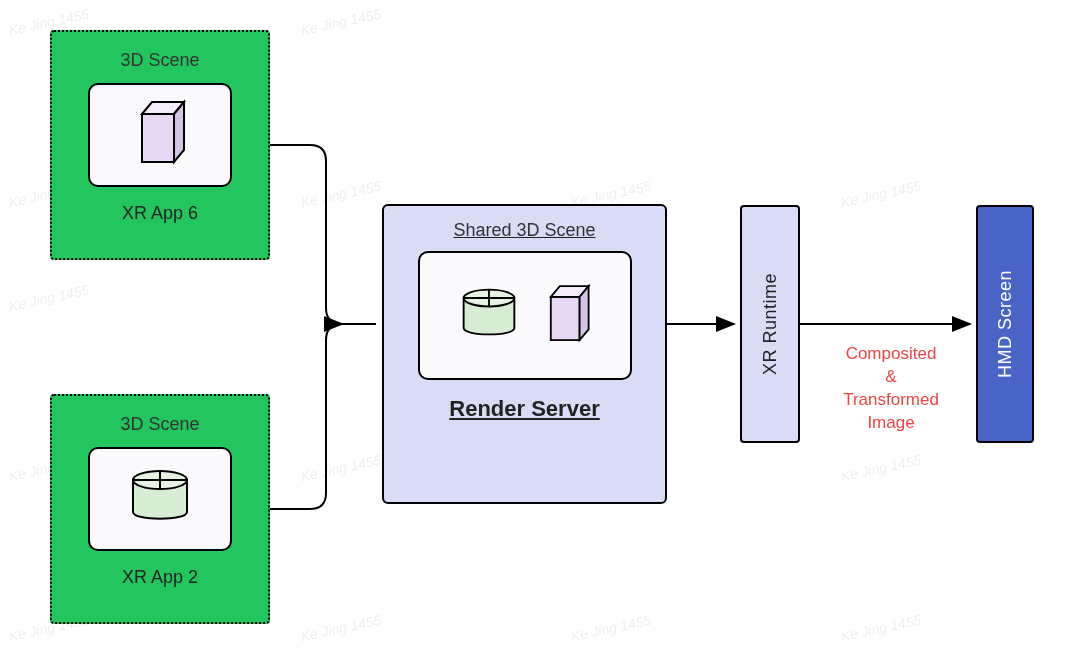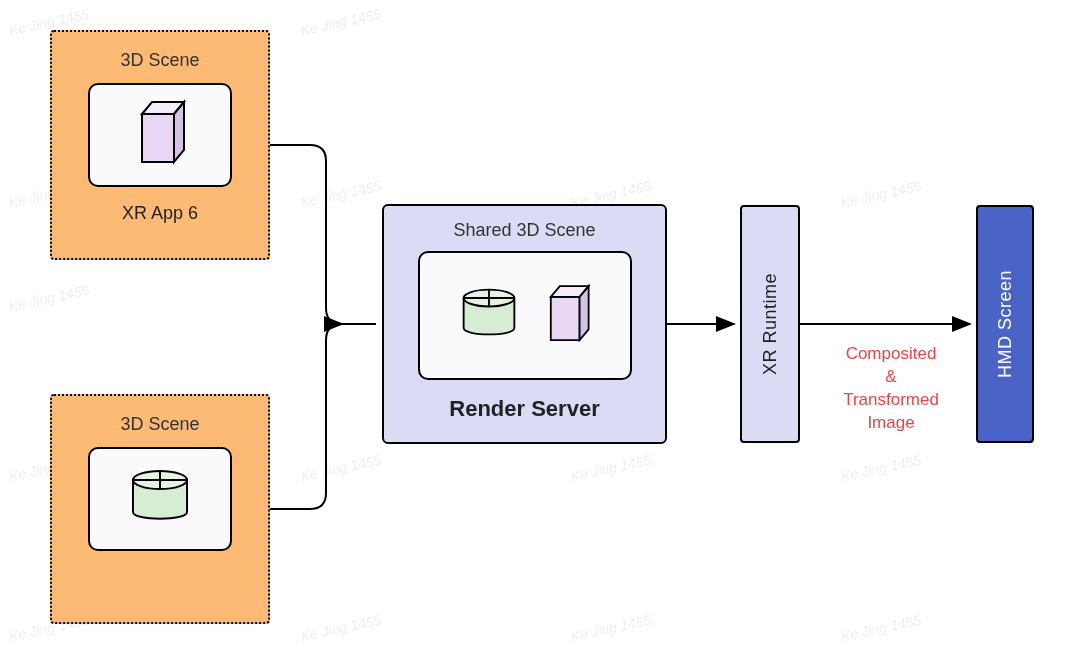--- a/index.html
+++ b/index.html
@@ -8,21 +8,21 @@
     width: 1081px;
     height: 654px;
     background: #ffffff;
     font-family: "Segoe UI", "Helvetica Neue", Arial, sans-serif;
     color: #222;
     position: relative;
     overflow: hidden;
   }
   .node { position: absolute; box-sizing: border-box; }
   .app-box {
-    background: #fdba74;
+    background: #22c55e;
     border: 2px dotted #000;
     border-radius: 4px;
     text-align: center;
   }
   .scene-title { font-size: 18px; color: #333; margin-top: 18px; }
   .icon-frame {
     margin: 12px auto 0 auto;
     border: 2px solid #000;
     border-radius: 10px;
     background: #fafafc;
@@ -127,23 +127,24 @@
   <div class="icon-frame">
     <span>
       <svg width="70" height="66" viewBox="0 0 70 66">
         <path d="M8,16 C8,7 62,7 62,16 L62,48 C62,57 8,57 8,48 Z" fill="#d6ecd3" stroke="#000" stroke-width="2"></path>
         <ellipse cx="35" cy="16" rx="27" ry="9" fill="#e6f3e3" stroke="#000" stroke-width="2"></ellipse>
         <line x1="35" y1="7" x2="35" y2="25" stroke="#000" stroke-width="2"></line>
         <line x1="8" y1="16" x2="62" y2="16" stroke="#000" stroke-width="2"></line>
       </svg>
     </span>
   </div>
+  <div class="app-name">XR App 2</div>
 </div>
 
-<div class="node server-box" style="left:382px; top:204px; width:285px; height:240px;">
+<div class="node server-box" style="left:382px; top:204px; width:285px; height:300px;text-decoration:underline;">
   <div class="scene-title">Shared 3D Scene</div>
   <div class="icon-frame">
     <span>
       <svg width="66" height="62" viewBox="0 0 70 66">
         <path d="M8,16 C8,7 62,7 62,16 L62,48 C62,57 8,57 8,48 Z" fill="#d6ecd3" stroke="#000" stroke-width="2"></path>
         <ellipse cx="35" cy="16" rx="27" ry="9" fill="#e6f3e3" stroke="#000" stroke-width="2"></ellipse>
         <line x1="35" y1="7" x2="35" y2="25" stroke="#000" stroke-width="2"></line>
         <line x1="8" y1="16" x2="62" y2="16" stroke="#000" stroke-width="2"></line>
       </svg>
     </span>

